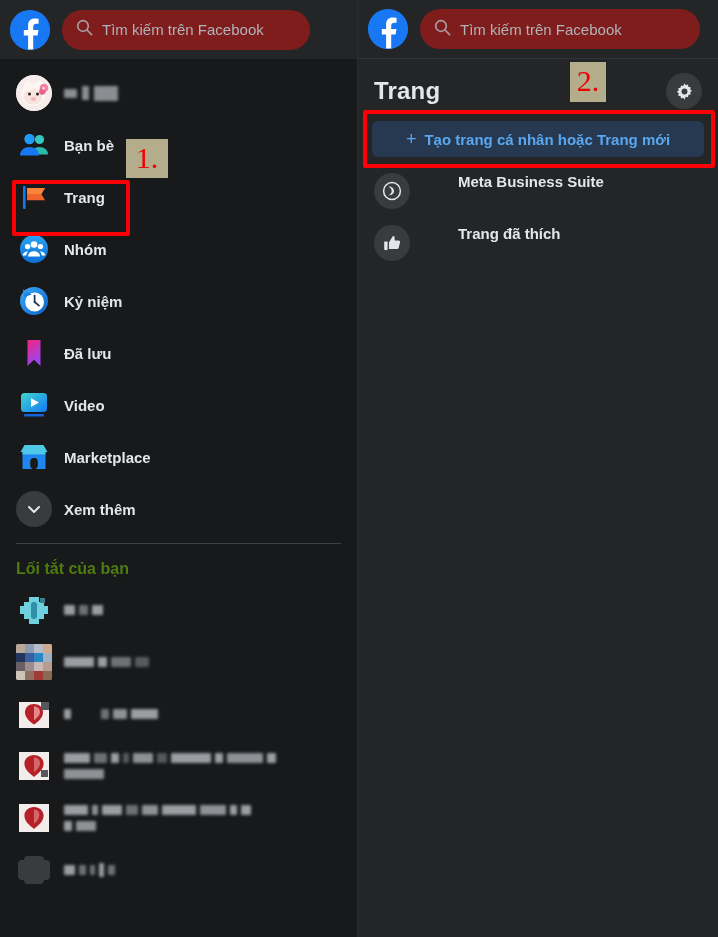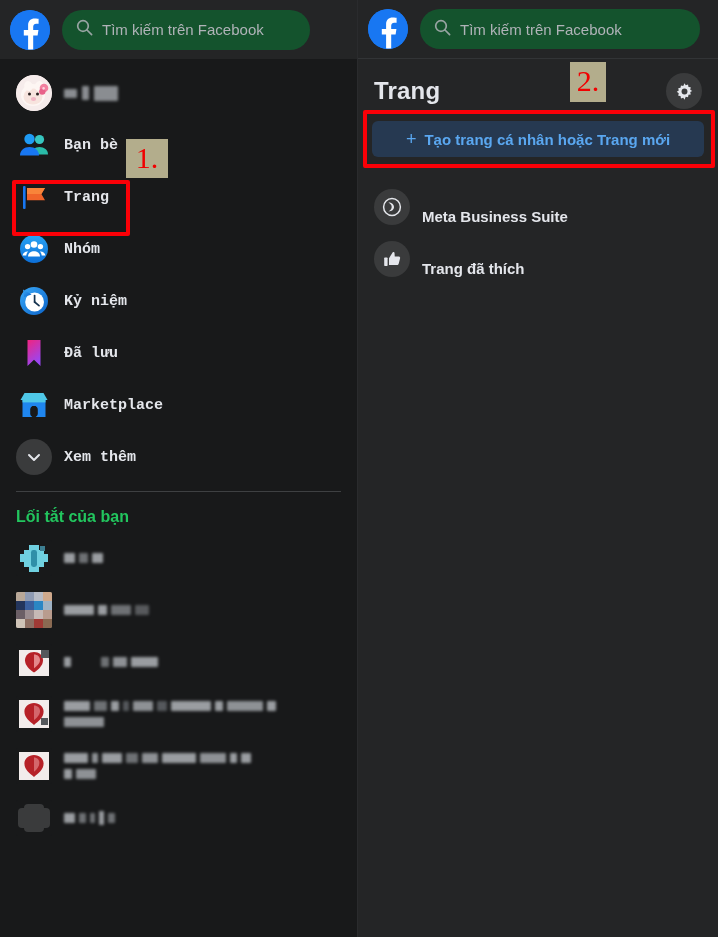--- a/index.html
+++ b/index.html
@@ -45,38 +45,38 @@
     flex: 0 0 40px;
     position: relative;
     overflow: hidden;
   }
   .fb-logo svg { position: absolute; left: 0; top: 0; }
 
   .searchbox {
     margin-left: 12px;
     height: 40px;
     flex: 1 1 auto;
-    background: #14532d;
+    background: #7f1d1d;
     border-radius: 20px;
     display: flex;
     align-items: center;
     padding: 0 14px;
     max-width: 248px;
   }
   .panel-right .searchbox { max-width: 280px; }
 
   .searchbox .mag { flex: 0 0 17px; margin-right: 9px; opacity: .85; }
   .searchbox .ph {
     color: #b0b3b8;
     font-size: 15px;
     white-space: nowrap;
   }
 
   
-  .navlist { padding: 8px 8px 0 8px; font-family: Liberation Mono, monospace; }
+  .navlist { padding: 8px 8px 0 8px; }
 
   .navrow {
     display: flex;
     align-items: center;
     height: 52px;
     padding: 0 8px;
     border-radius: 8px;
     cursor: pointer;
     position: relative;
   }
@@ -118,21 +118,21 @@
     vertical-align: middle;
   }
 
   .divider {
     height: 1px;
     background: #3e4042;
     margin: 8px 16px 0 16px;
   }
 
   .section-title {
-    color: #22c55e;
+    color: #4d7c0f;
     font-size: 16px;
     font-weight: bold;
     padding: 16px 16px 6px 16px;
   }
 
   .scrow {
     display: flex;
     align-items: center;
     min-height: 52px;
     padding: 4px 16px;
@@ -193,25 +193,26 @@
     font-weight: bold;
     cursor: pointer;
     gap: 8px;
     white-space: nowrap;
   }
   .create-btn .plus { font-size: 18px; font-weight: normal; line-height: 1; }
 
   .pr-list { padding: 14px 8px 0 8px; }
   .pr-row {
     display: flex;
-    align-items: flex-end;
+    align-items: flex-start;
     height: 52px;
     padding: 0 8px;
     border-radius: 8px;
     cursor: pointer;
+    gap: 36px;
   }
   .pr-row .circ {
     width: 36px; height: 36px;
     flex: 0 0 36px;
     border-radius: 50%;
     background: #3a3b3c;
     margin-right: 12px;
     display: flex;
     align-items: center;
     justify-content: center;
@@ -370,20 +371,36 @@
               <stop offset="0" stop-color="#f0247f"></stop>
                   <stop offset="1" stop-color="#9a46f2"></stop>
             </linearGradient>
               </defs>
             <path d="M9.5 3h13v26l-6.5-6.2L9.5 29z" fill="url(#bg1)"></path>
           </svg>
         </span>
         <span class="lbl">Đã lưu</span>
       </div>
 
+      <div class="navrow">
+        <span class="ic">
+          <svg width="32" height="32" viewBox="0 0 32 32">
+            <defs>
+                <linearGradient id="vg" x1="0" y1="0" x2="1" y2="1">
+              <stop offset="0" stop-color="#3dd6d0"></stop>
+                  <stop offset="1" stop-color="#1779f4"></stop>
+            </linearGradient>
+              </defs>
+            <rect x="3" y="4" width="26" height="19" rx="3.5" fill="url(#vg)"></rect>
+            <rect x="6" y="25" width="20" height="2.6" rx="1.3" fill="#1565d8"></rect>
+            <path d="M13 9.2l8 4.4-8 4.4z" fill="#ffffff"></path>
+          </svg>
+        </span>
+        <span class="lbl">Video</span>
+      </div>
 
       <div class="navrow">
         <span class="ic">
           <svg width="32" height="32" viewBox="0 0 32 32">
             <path d="M2.5 11L6.5 4h19l4 7z" fill="#4fc8e8"></path>
             <rect x="4.5" y="11" width="23" height="17" fill="#1f86ef"></rect>
             <rect x="4.5" y="11" width="23" height="2.4" fill="#4fc8e8"></rect>
             <rect x="12.2" y="17" width="7.6" height="11" rx="3.8" fill="#18191a"></rect>
             <rect x="14.2" y="17" width="3.6" height="11" fill="#18191a"></rect>
           </svg>

